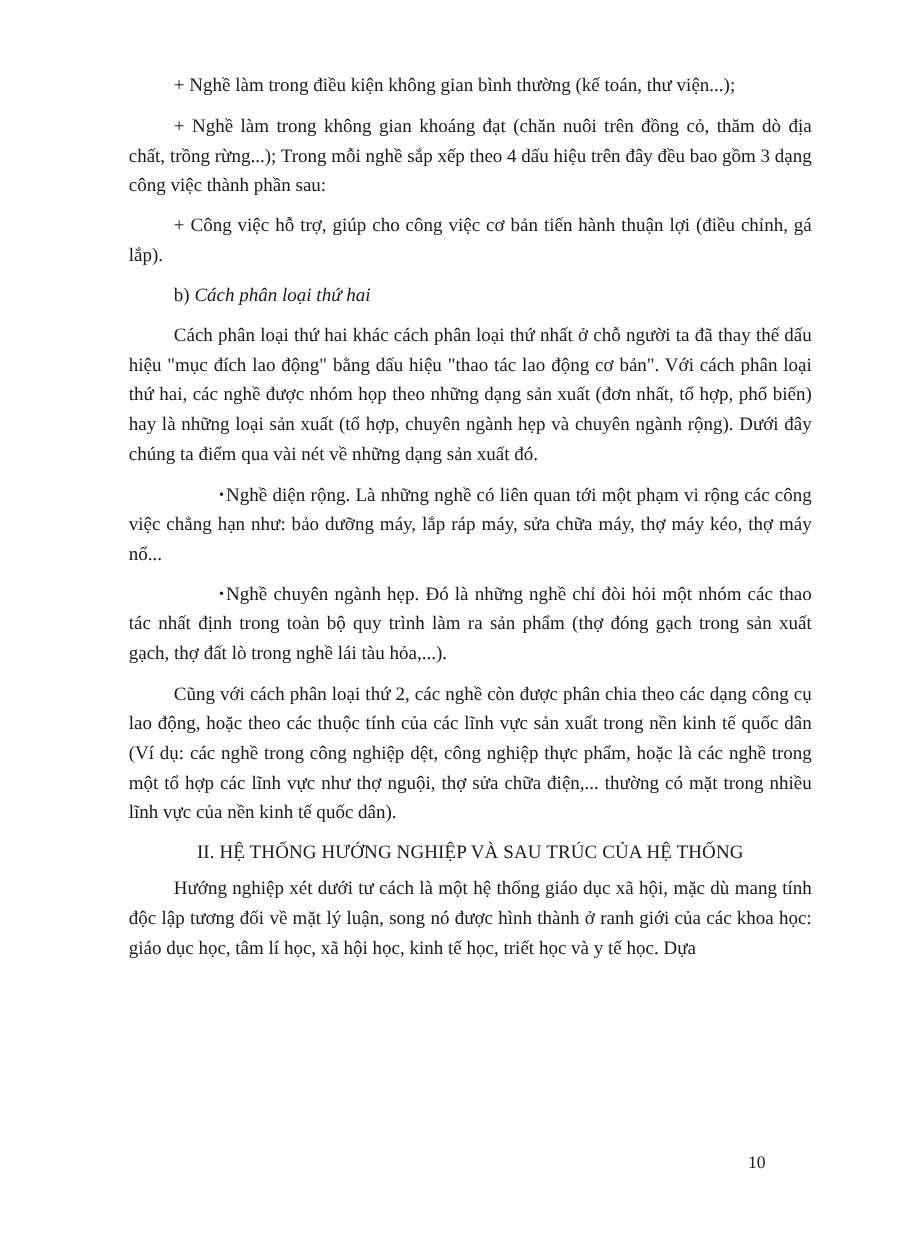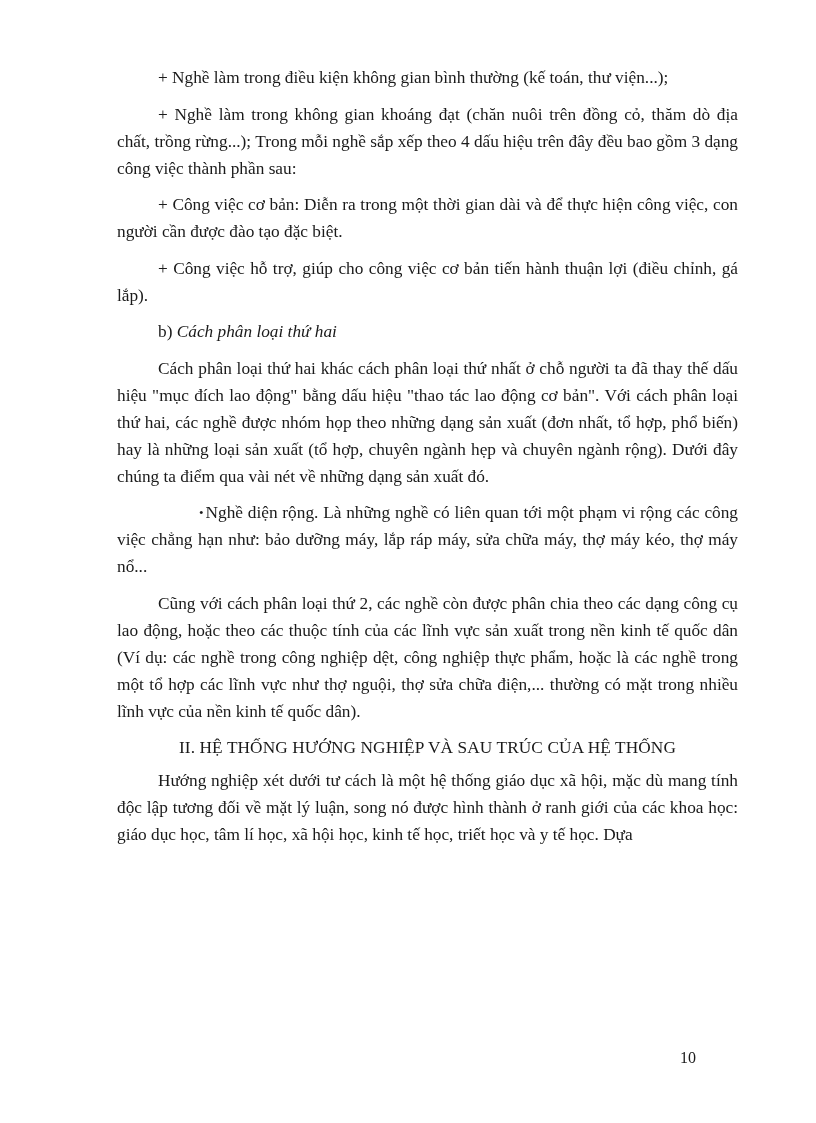--- a/index.html
+++ b/index.html
@@ -22,23 +22,23 @@
       font-family: "Liberation Serif", "DejaVu Serif", serif;
       font-size: 16px; color: #1a1a1a;
     }
   </style>
 </head>
 <body>
 
 <div class="page">
   <p>+ Nghề làm trong điều kiện không gian bình thường (kế toán, thư viện...);</p>
   <p>+ Nghề làm trong không gian khoáng đạt (chăn nuôi trên đồng cỏ, thăm dò địa chất, trồng rừng...); Trong mỗi nghề sắp xếp theo 4 dấu hiệu trên đây đều bao gồm 3 dạng công việc thành phần sau:</p>
-  <p>+ Công việc cơ bản: Diễn ra trong một thời gian dài và để thực hiện công việc, con người cần được đào tạo đặc biệt.</p>
   <p>+ Công việc hỗ trợ, giúp cho công việc cơ bản tiến hành thuận lợi (điều chỉnh, gá lắp).</p>
   <p><span>b) </span><em>Cách phân loại thứ hai</em></p>
   <p>Cách phân loại thứ hai khác cách phân loại thứ nhất ở chỗ người ta đã thay thế dấu hiệu "mục đích lao động" bằng dấu hiệu "thao tác lao động cơ bản". Với cách phân loại thứ hai, các nghề được nhóm họp theo những dạng sản xuất (đơn nhất, tổ hợp, phổ biến) hay là những loại sản xuất (tổ hợp, chuyên ngành hẹp và chuyên ngành rộng). Dưới đây chúng ta điểm qua vài nét về những dạng sản xuất đó.</p>
   <p><span class="bullet-dot">•</span><span>Nghề diện rộng. Là những nghề có liên quan tới một phạm vi rộng các công việc chẳng hạn như: bảo dưỡng máy, lắp ráp máy, sửa chữa máy, thợ máy kéo, thợ máy nổ...</span></p>
+  <p><span class="bullet-dot">•</span><span>Nghề chuyên ngành hẹp. Đó là những nghề chỉ đòi hỏi một nhóm các thao tác nhất định trong toàn bộ quy trình làm ra sản phẩm (thợ đóng gạch trong sản xuất gạch, thợ đất lò trong nghề lái tàu hỏa,...).</span></p>
   <p>Cũng với cách phân loại thứ 2, các nghề còn được phân chia theo các dạng công cụ lao động, hoặc theo các thuộc tính của các lĩnh vực sản xuất trong nền kinh tế quốc dân (Ví dụ: các nghề trong công nghiệp dệt, công nghiệp thực phẩm, hoặc là các nghề trong một tổ hợp các lĩnh vực như thợ nguội, thợ sửa chữa điện,... thường có mặt trong nhiều lĩnh vực của nền kinh tế quốc dân).</p>
   <p class="heading">II. HỆ THỐNG HƯỚNG NGHIỆP VÀ SAU TRÚC CỦA HỆ THỐNG</p>
   <p>Hướng nghiệp xét dưới tư cách là một hệ thống giáo dục xã hội, mặc dù mang tính độc lập tương đối về mặt lý luận, song nó được hình thành ở ranh giới của các khoa học: giáo dục học, tâm lí học, xã hội học, kinh tế học, triết học và y tế học. Dựa</p>
 </div>
 
 <div class="page-number">10</div>
 
 </body></html>

